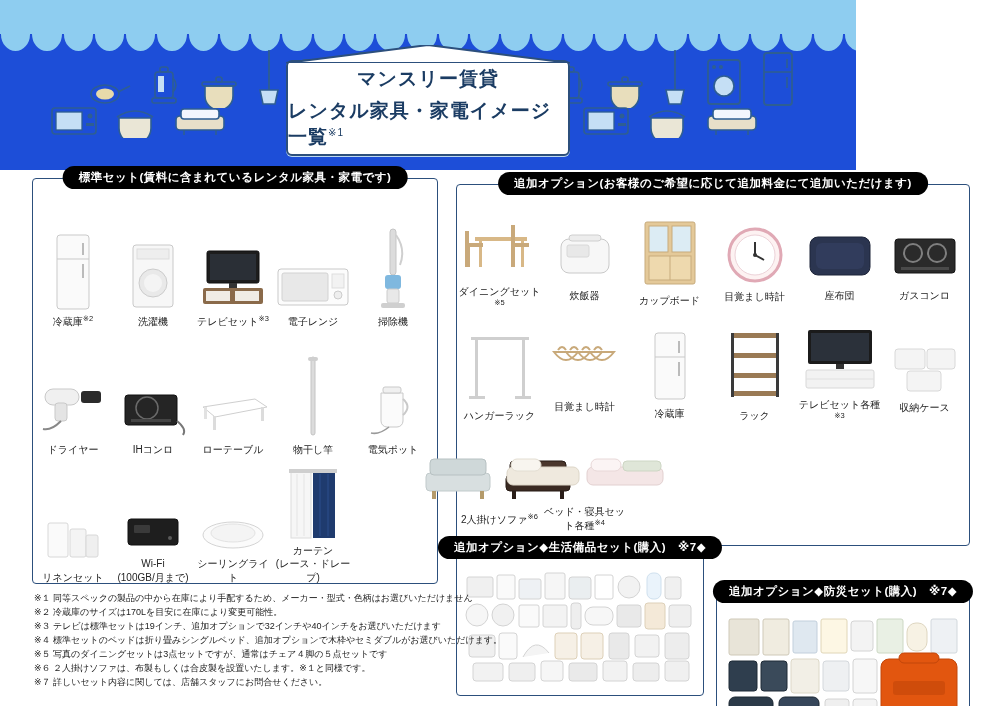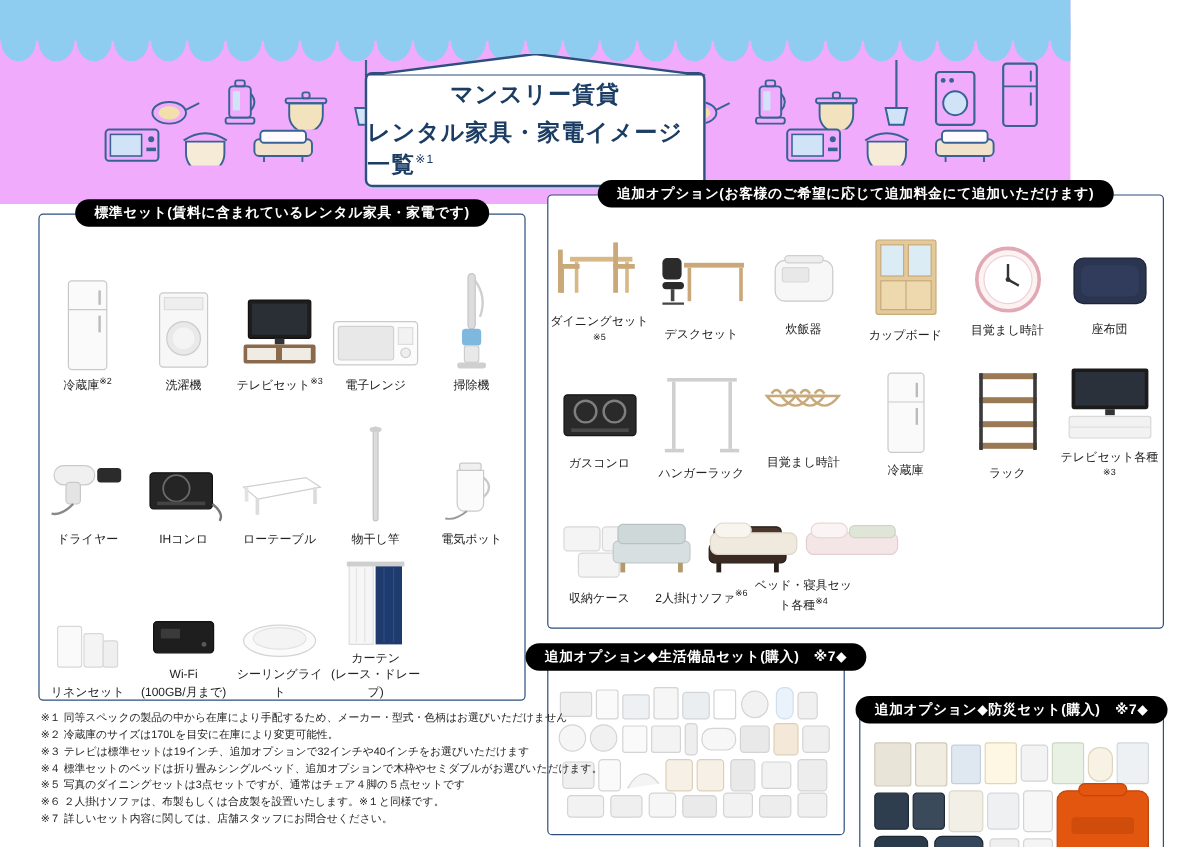--- a/index.html
+++ b/index.html
@@ -7,23 +7,22 @@
     width:1000px;height:706px;
     background:#ffffff;
     font-family:"Liberation Sans","DejaVu Sans",sans-serif;
     color:#222;
     overflow:hidden;
     position:relative;
   }
   
   .header{
     position:absolute;left:0;top:0;width:856px;height:170px;
-    background:#f0abfc;
+    background:#1d4ed8;
     overflow:hidden;
-    padding-left:36px;
   }
   .scallop{
     position:absolute;left:0;top:0;width:1000px;height:34px;
     background:#8ecdf0;
   }
   .scallop .teeth{
     position:absolute;left:0;bottom:-17px;width:1000px;height:34px;
     display:flex;
   }
   .scallop .teeth span{
@@ -66,21 +65,21 @@
     background:#fff;
   }
   .panel-title{
     position:absolute;top:-13px;left:50%;transform:translateX(-50%);
     background:#000000;color:#fff;
     font-size:11.5px;font-weight:bold;
     padding:4px 16px;border-radius:12px;white-space:nowrap;
     letter-spacing:.5px;
   }
   #panel-standard{left:32px;top:178px;width:404px;height:404px;}
-  #panel-option{left:456px;top:162px;width:512px;height:360px;}
+  #panel-option{left:456px;top:184px;width:512px;height:360px;}
   #panel-living{left:456px;top:548px;width:246px;height:146px;}
   #panel-disaster{left:716px;top:548px;width:252px;height:146px;margin-top:44px;}
 
   
   .grid{position:absolute;left:0;top:22px;width:100%;display:flex;flex-wrap:wrap;}
   .cell{
     display:flex;flex-direction:column;align-items:center;justify-content:flex-end;
     box-sizing:border-box;
   }
   .cell .pic{display:flex;align-items:flex-end;justify-content:center;}
@@ -453,34 +452,20 @@
             <rect x="4" y="18" width="4" height="36" fill="#c9a97a"></rect>
             <rect x="4" y="30" width="18" height="4" fill="#c9a97a"></rect>
             <rect x="6" y="34" width="3" height="20" fill="#c9a97a"></rect>
             <rect x="50" y="12" width="4" height="42" fill="#c9a97a"></rect>
             <rect x="50" y="30" width="18" height="4" fill="#c9a97a"></rect>
           </svg>
       </div>
       <div class="lbl"><span>ダイニングセット</span><sup>※5</sup></div>
     </div>
 
-    <div class="cell">
-      <div class="pic">
-        <svg width="78" height="70" viewBox="0 0 78 70">
-            <rect x="24" y="22" width="50" height="4" fill="#caa87a"></rect>
-            <rect x="27" y="26" width="3" height="28" fill="#caa87a"></rect>
-            <rect x="70" y="26" width="3" height="28" fill="#caa87a"></rect>
-            <rect x="6" y="18" width="16" height="18" rx="4" fill="#2b2b2b"></rect>
-            <rect x="6" y="38" width="18" height="6" rx="3" fill="#2b2b2b"></rect>
-            <rect x="13" y="44" width="3" height="10" fill="#444"></rect>
-            <path d="M6 56 h18" stroke="#444" stroke-width="2"></path>
-          </svg>
-      </div>
-      <div class="lbl"><span>デスクセット</span><sup></sup></div>
-    </div>
 
     <div class="cell">
       <div class="pic">
         <svg width="72" height="62" viewBox="0 0 72 62">
             <rect x="12" y="16" width="48" height="34" rx="8" fill="#f7f7f7" stroke="#c9c9c9"></rect>
             <rect x="18" y="22" width="22" height="12" rx="2" fill="#e8e8e8" stroke="#d8d8d8"></rect>
             <rect x="20" y="12" width="32" height="6" rx="3" fill="#ededed" stroke="#cfcfcf"></rect>
           </svg>
       </div>
       <div class="lbl"><span>炊飯器</span><sup></sup></div>

